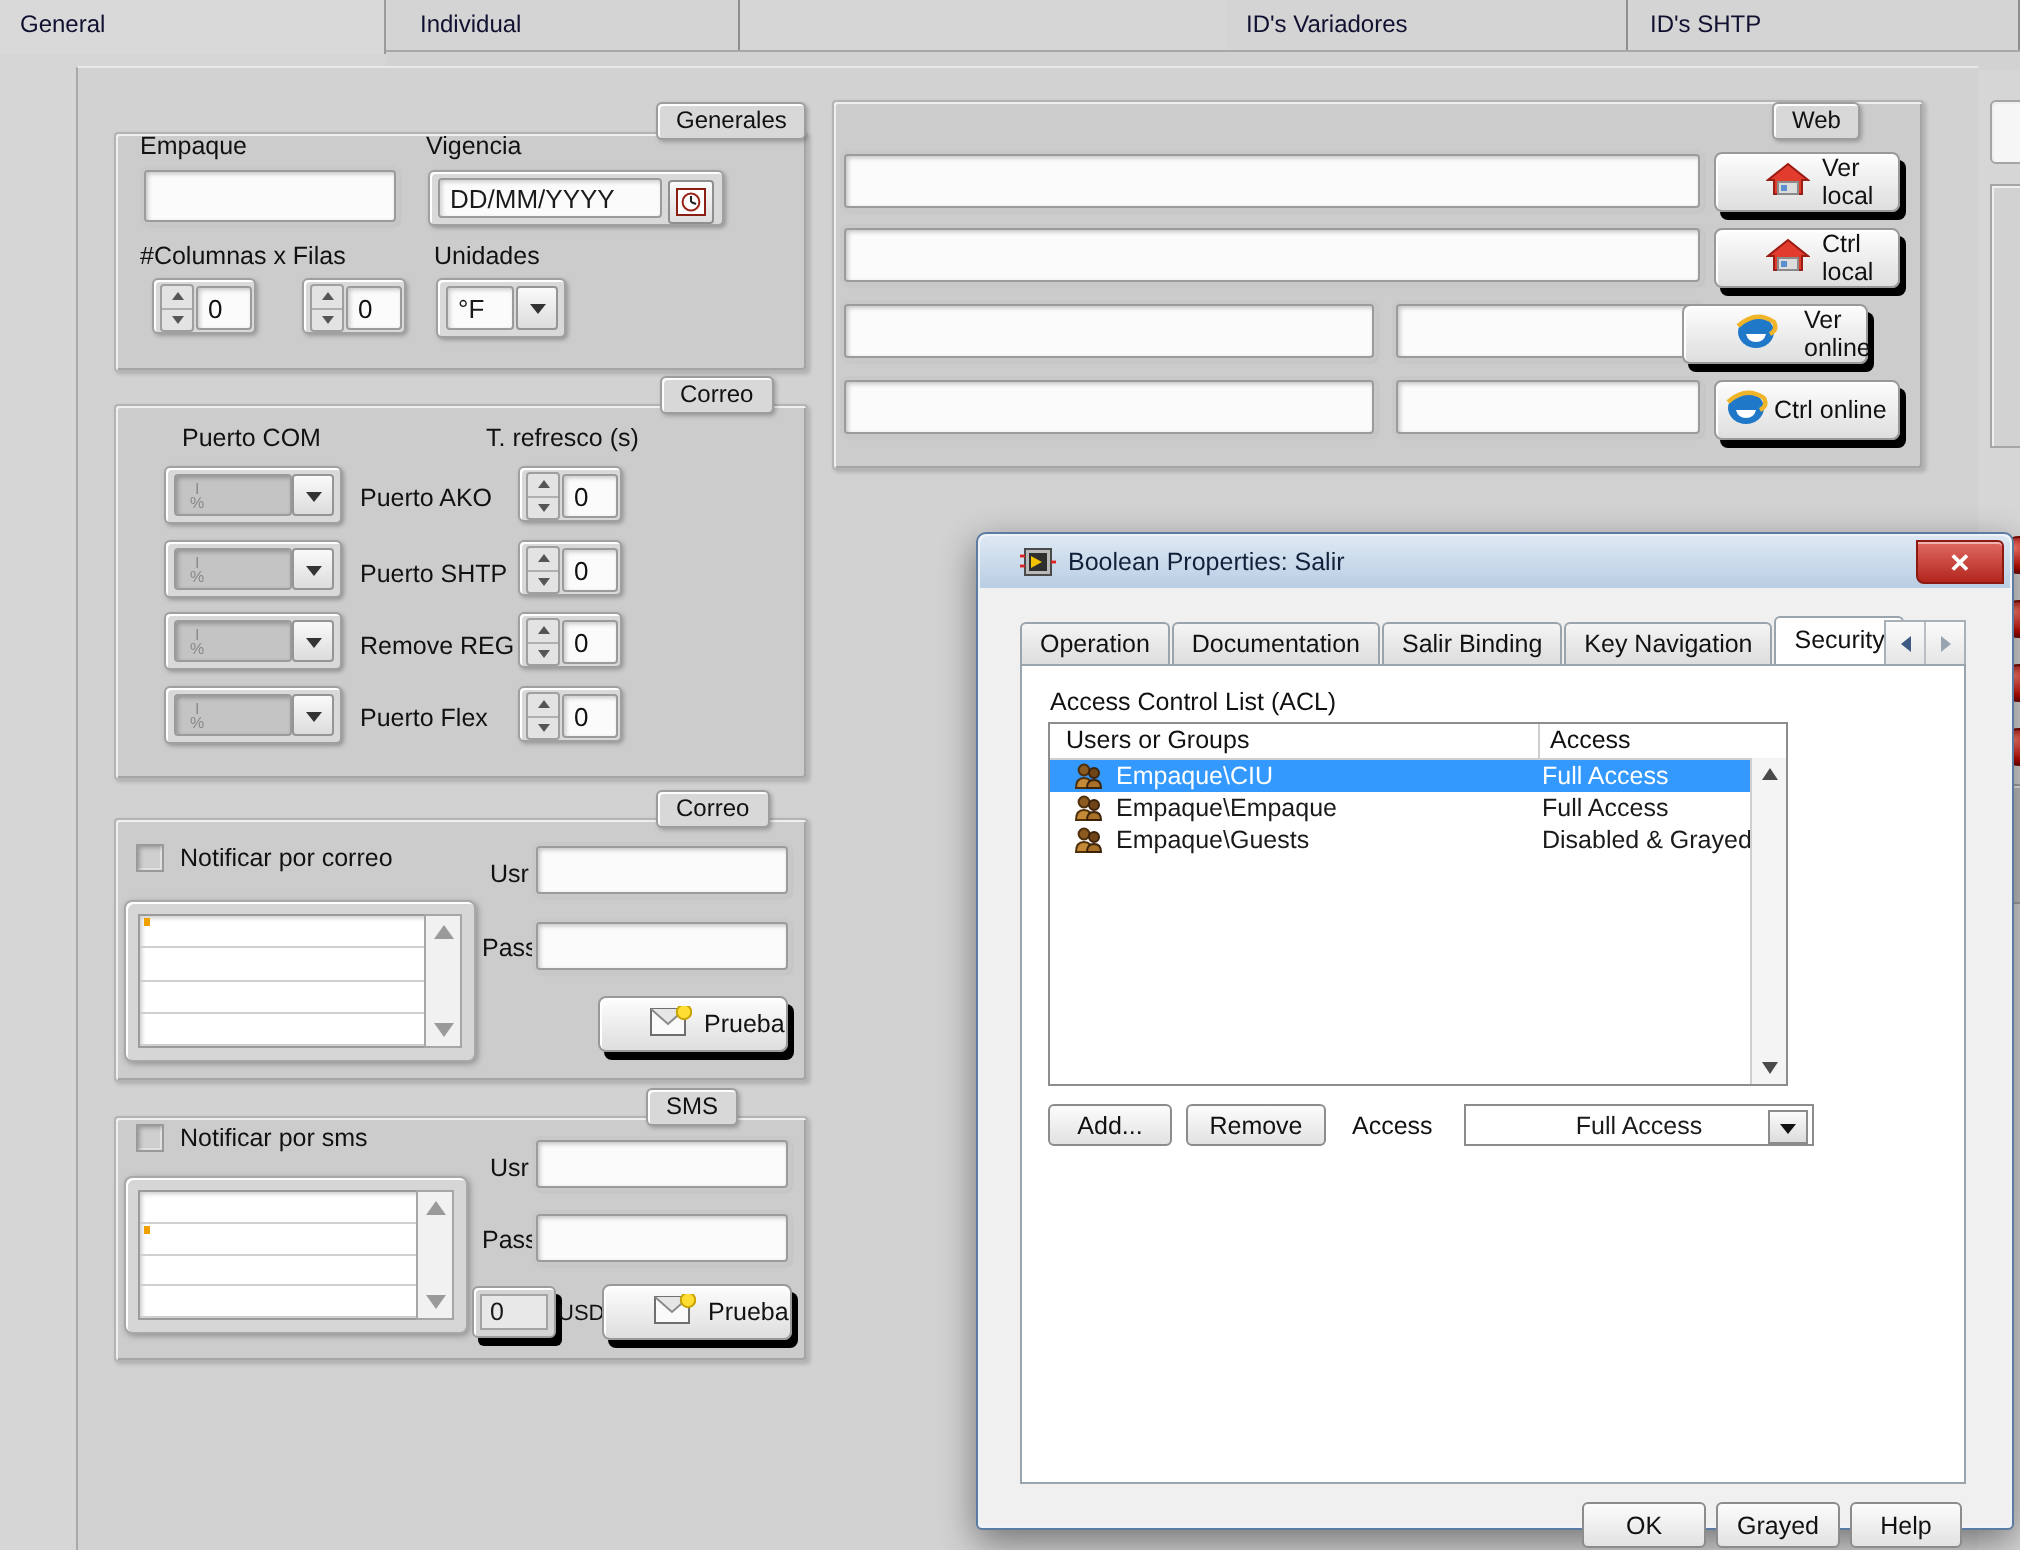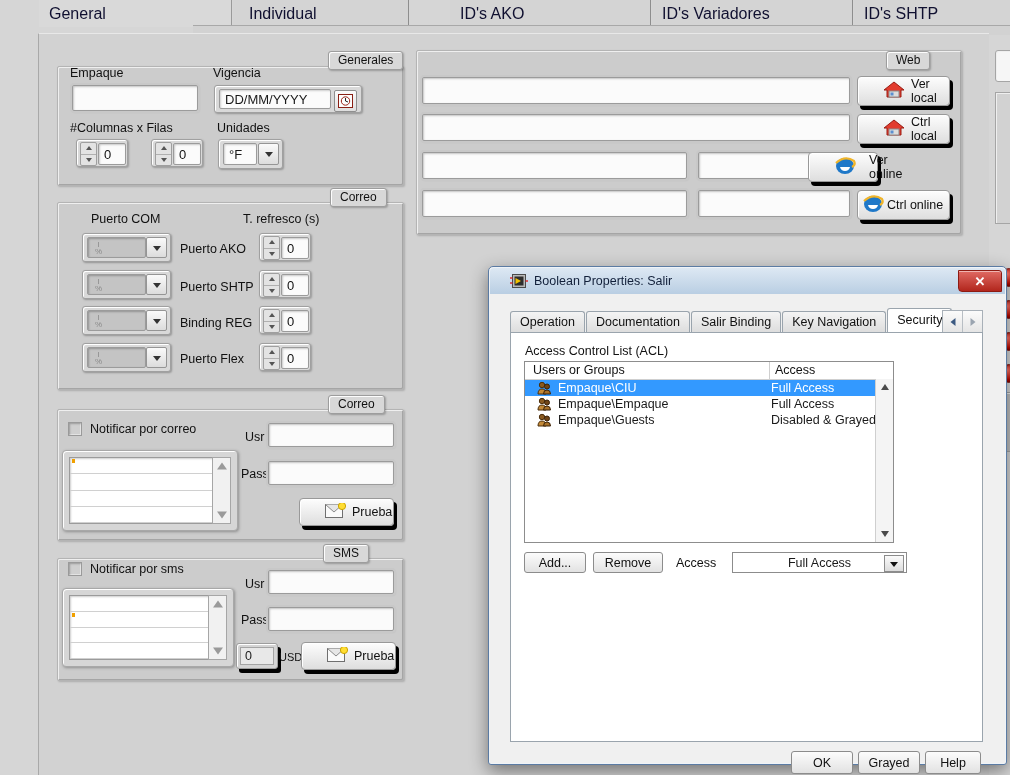--- a/index.html
+++ b/index.html
@@ -7,21 +7,21 @@
     width:1010px;height:775px;position:relative;overflow:hidden;
     background:#d6d6d6;
     font-family:"Liberation Sans", sans-serif;
     font-size:12px;color:#1a1a1a;
     -webkit-font-smoothing:antialiased;
   }
   
   #tabbar{position:absolute;left:0;top:0;width:1010px;height:27px;}
   .apptab{position:absolute;top:0;height:26px;box-sizing:border-box;
     background:#d4d4d4;border-right:1px solid #8e8e8e;
-    font-size:16px;color:#101030;padding:5px 0 0 10px;margin-left:39px;}
+    font-size:12px;color:#101030;padding:5px 0 0 10px;}
   .apptab.active{background:#d9d9d9;height:27px;border-right:1px solid #9a9a9a;}
   #tabstrip-under{position:absolute;left:193px;top:25px;width:817px;height:9px;
      background:#d2d2d2;border-top:1px solid #a8a8a8;}
   #mainpanel{position:absolute;left:38px;top:33px;width:950px;height:742px;
      background:#d2d2d2;border-left:1px solid #a9a9a9;border-top:1px solid #e8e8e8;}
   
   .cluster{position:absolute;background:#cccccc;
      border:1px solid #b4b4b4;border-radius:2px;
      box-shadow:inset 1px 1px 0 #efefef, inset -1px -1px 0 #a5a5a5, 1px 1px 2px rgba(0,0,0,.18);}
   .clabel{position:absolute;background:#d8d8d8;border:1px solid #9d9d9d;
@@ -156,21 +156,20 @@
      border:1px solid #7a0b05;box-shadow:inset 0 0 3px rgba(0,0,0,.4);}
   .sunkbox{position:absolute;box-sizing:border-box;background:#d2d2d2;
      border:1px solid #a5a5a5;box-shadow:inset 1px 1px 0 #efefef;}
 </style>
 </head>
 <body>
 
 <div id="tabbar">
   <div class="apptab active" style="left:0;width:193px;"><span>General</span></div>
   <div class="apptab" style="left:194px;width:176px;padding-left:16px;"><span>Individual</span></div>
-  <div class="apptab" style="left:411px;width:201px;"><span>ID's AKO</span></div>
   <div class="apptab" style="left:613px;width:201px;"><span>ID's Variadores</span></div>
   <div class="apptab" style="left:815px;width:195px;"><span>ID's SHTP</span></div>
 </div>
 <div id="tabstrip-under"></div>
 <div id="mainpanel"></div>
 
 <div class="cluster" style="left:57px;top:66px;width:345px;height:118px;"></div>
 <div class="clabel" style="left:328px;top:51px;"><span>Generales</span></div>
 
 <div class="lbl" style="left:70px;top:66px;"><span>Empaque</span></div>
@@ -259,21 +258,21 @@
       <span>0</span>
     </div>
 </div>
 
 <div class="ring" style="left:82px;top:306px;width:89px;height:29px;">
   <div class="field dim">
       <div class="iopct">I<br>%</div>
     </div>
   <div class="arrowbtn"></div>
 </div>
-<div class="lbl" style="left:180px;top:316px;"><span>Binding REG</span></div>
+<div class="lbl" style="left:180px;top:316px;"><span>Remove REG</span></div>
 <div class="spinwrap" style="left:259px;top:306px;width:52px;height:28px;">
   <div class="spin">
       <i></i>
       <i></i>
     </div>
   <div class="numbox" style="left:21px;top:3px;width:28px;height:22px;">
       <span>0</span>
     </div>
 </div>
 
@@ -404,21 +403,21 @@
   </span>
   <span>Ctrl  local</span>
 </div>
 
 <div class="tin" style="left:422px;top:152px;width:265px;height:27px;">
     <span></span>
   </div>
 <div class="tin" style="left:698px;top:152px;width:152px;height:27px;">
     <span></span>
   </div>
-<div class="lvbtn" style="left:808px;top:152px;width:70px;height:30px;gap:13px;">
+<div class="lvbtn" style="left:841px;top:152px;width:93px;height:30px;gap:13px;">
   <span class="glyph">
     <svg width="22" height="19" viewBox="0 0 22 19">
       <ellipse cx="11" cy="10" rx="9" ry="8" fill="#1f78c8"></ellipse>
       <path d="M2 7 Q11 -1 20 5 Q22 9 18 11" fill="none" stroke="#f0b429" stroke-width="2.2"></path>
       <path d="M6 11 L16 11 Q15 15 11 15 Q7 15 6 11 Z" fill="#fff"></path>
     </svg>
   </span>
   <span>Ver online</span>
 </div>
 

